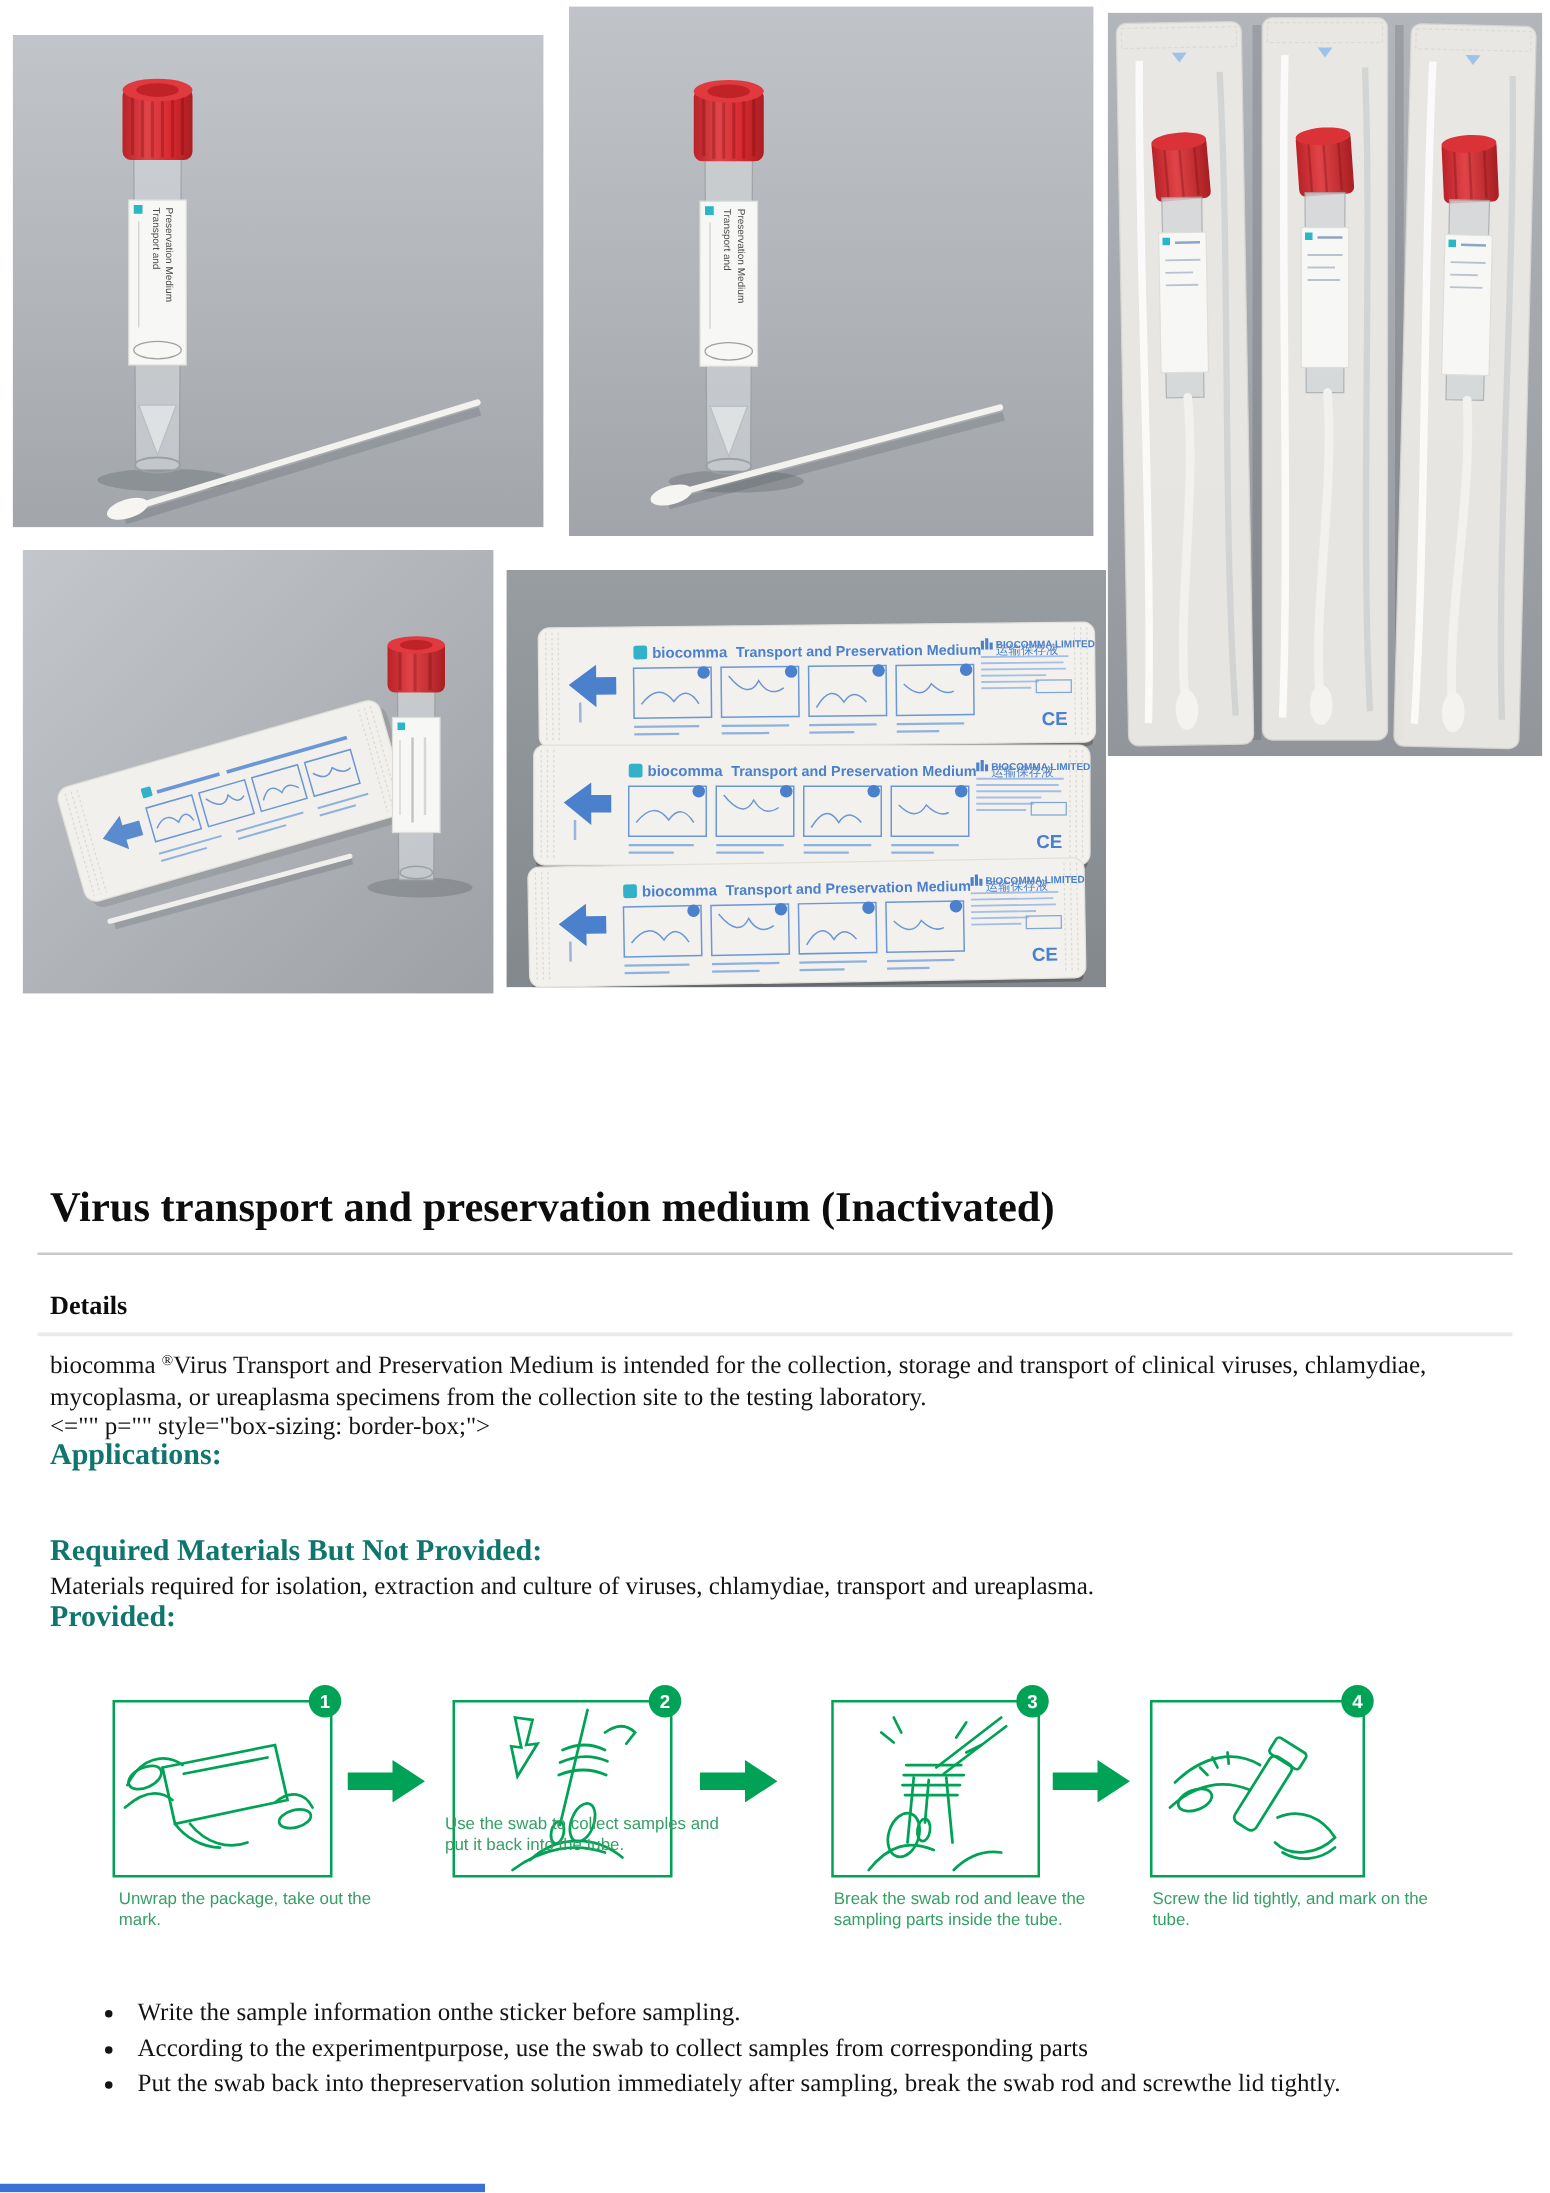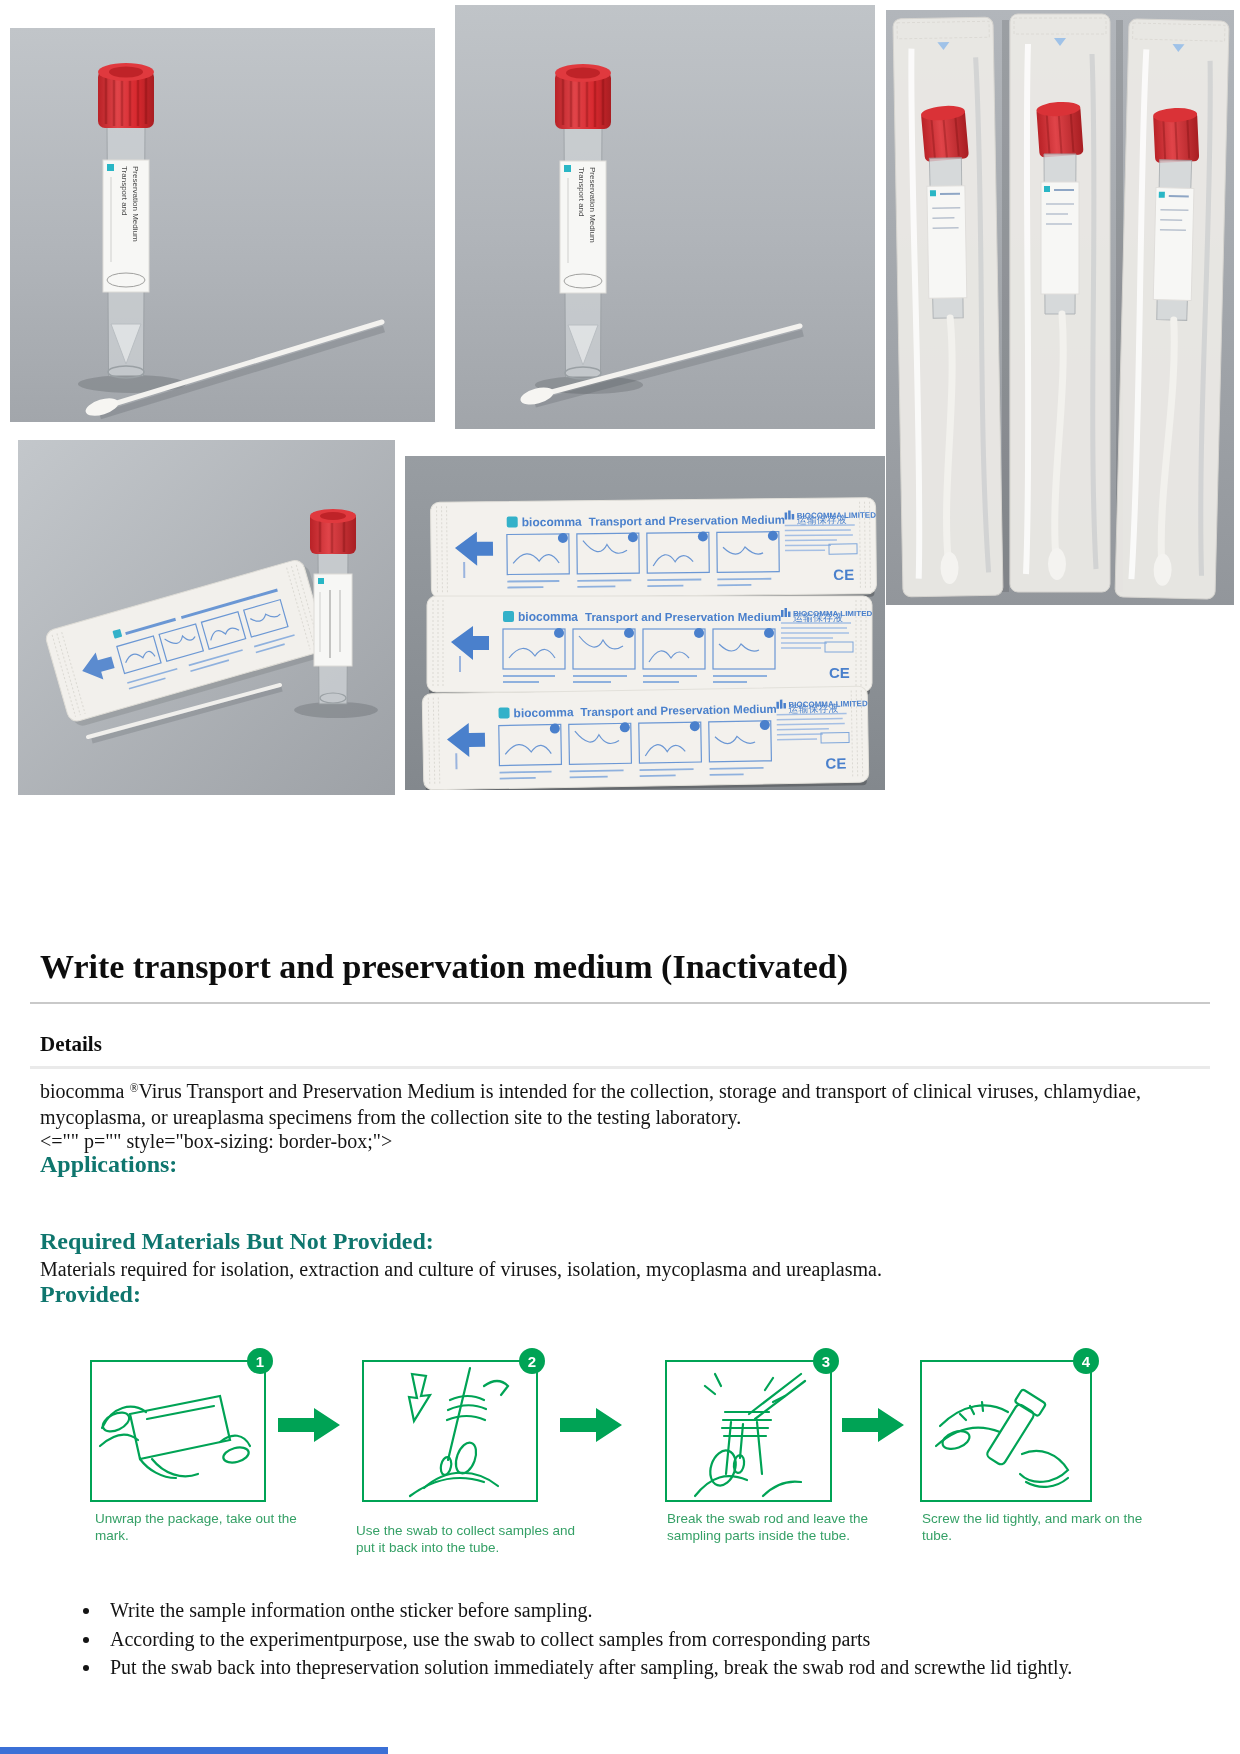--- a/index.html
+++ b/index.html
@@ -329,35 +329,35 @@
         </g>
       <g>
           <use href="#ph" transform="translate(22,140)"></use>
         </g>
       <g>
           <use href="#ph" transform="translate(18,234) rotate(-1 222 48)"></use>
         </g>
     </svg>
   </div>
 
-  <h1 class="abs title" style="left:40px;top:948px;width:1120px;margin:0;">Write transport and preservation medium (Inactivated)</h1>
+  <h1 class="abs title" style="left:40px;top:948px;width:1120px;margin:0;">Virus transport and preservation medium (Inactivated)</h1>
   <div class="abs rule1" style="left:30px;top:1002px;width:1180px;"></div>
   <div class="abs details-label" style="left:40px;top:1032px;">Details</div>
   <div class="abs rule2" style="left:30px;top:1066px;width:1180px;"></div>
 
   <div class="abs body-text" style="left:40px;top:1075px;width:1170px;">
     <span>biocomma</span>
     <sup class="sup-reg">®</sup><span>Virus Transport and Preservation Medium is intended for the collection, storage and transport of clinical viruses, chlamydiae, mycoplasma, or ureaplasma specimens from the collection site to the testing laboratory.</span>
   </div>
   <div class="abs body-text" style="left:40px;top:1128px;width:1170px;">&lt;="" p="" style="box-sizing: border-box;"&gt;</div>
 
   <div class="abs h-bold" style="left:40px;top:1151px;">Applications:</div>
 
   <div class="abs h-bold" style="left:40px;top:1228px;">Required Materials But Not Provided:</div>
-  <div class="abs body-text" style="left:40px;top:1256px;width:1170px;">Materials required for isolation, extraction and culture of viruses, isolation, mycoplasma and ureaplasma.</div>
+  <div class="abs body-text" style="left:40px;top:1256px;width:1170px;">Materials required for isolation, extraction and culture of viruses, chlamydiae, transport and ureaplasma.</div>
 
   <div class="abs h-bold" style="left:40px;top:1281px;">Provided:</div>
 
   <div class="proc-box" style="left:90px;top:1360px;width:172px;height:138px;">
     <svg viewBox="0 0 172 138" fill="none" stroke="#00a355" stroke-width="2.2" stroke-linecap="round">
       <path d="M38,52 L128,34 L138,78 L48,97 Z"></path>
       <path d="M55,57 L122,44"></path>
       <path d="M10,66 C20,44 40,40 54,50"></path>
       <path d="M8,84 C24,70 36,70 46,78"></path>
       <ellipse cx="24" cy="60" rx="14" ry="8" transform="rotate(-25 24 60)"></ellipse>
@@ -415,21 +415,21 @@
       <path d="M14,84 C36,64 58,62 78,70"></path>
       <path d="M44,58 l-6,-6 M52,52 l-4,-8 M61,49 l-1,-9"></path>
       <ellipse cx="34" cy="78" rx="14" ry="8" transform="rotate(-20 34 78)"></ellipse>
       <path d="M100,92 C118,84 136,92 146,108 C132,122 110,124 98,112"></path>
       <path d="M104,120 C118,128 134,126 146,116"></path>
     </svg>
     <div class="step-num">4</div>
   </div>
 
   <div class="proc-caption" style="left:95px;top:1510px;width:215px;">Unwrap the package, take out the mark.</div>
-  <div class="proc-caption" style="left:356px;top:1522px;width:228px;">Use the swab to collect samples and put it back into the tube.</div>
+  <div class="proc-caption" style="left:356px;top:1450px;width:228px;">Use the swab to collect samples and put it back into the tube.</div>
   <div class="proc-caption" style="left:667px;top:1510px;width:210px;">Break the swab rod and leave the sampling parts inside the tube.</div>
   <div class="proc-caption" style="left:922px;top:1510px;width:222px;">Screw the lid tightly, and mark on the tube.</div>
 
   <ul class="bullets">
     <li>Write the sample information onthe sticker before sampling.</li>
     <li>According to the experimentpurpose, use the swab to collect samples from corresponding parts</li>
     <li>Put the swab back into thepreservation solution immediately after sampling, break the swab rod and screwthe lid tightly.</li>
   </ul>
 
   <div class="footer-bar"></div>

